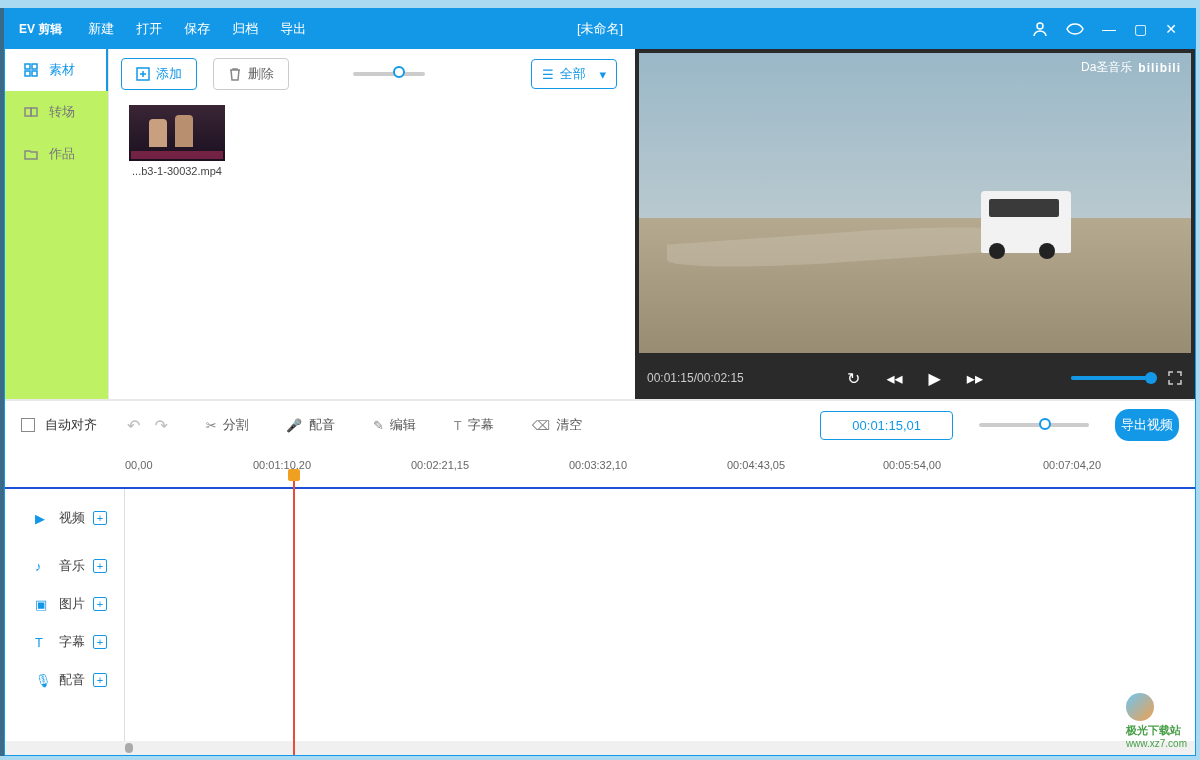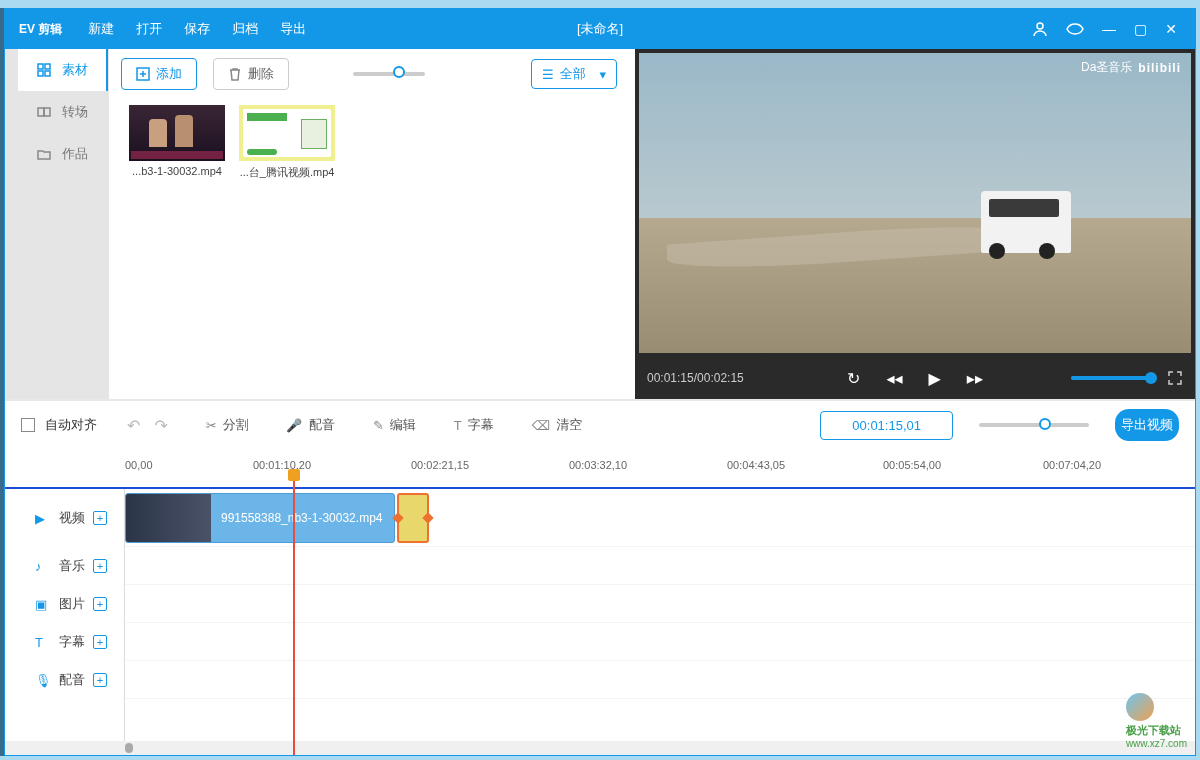--- a/index.html
+++ b/index.html
@@ -10,21 +10,21 @@
 .titlebar { height: 40px; background: #1398e8; display: flex; align-items: center; color: #fff; font-size: 14px; }
 .titlebar .logo { padding: 0 14px; font-weight: bold; font-size: 12px; }
 .titlebar .menu { display: flex; gap: 22px; padding-left: 12px; }
 .titlebar .menu span { cursor: pointer; font-size: 13px; }
 .titlebar .proj-title { position: absolute; left: 50%; transform: translateX(-50%); font-size: 13px; }
 .titlebar .win-controls { margin-left: auto; display: flex; align-items: center; gap: 18px; padding-right: 18px; }
 .titlebar .win-controls span { cursor: pointer; font-size: 14px; }
 
 
 .upper { display: flex; height: 350px; }
-.sidebar { width: 104px; background: #e5e5e5; border-right: 1px solid #e6e6e6; padding-left: 13px; }
+.sidebar { width: 104px; background: #bef264; border-right: 1px solid #e6e6e6; }
 .sidebar .tab { height: 42px; display: flex; align-items: center; gap: 10px; padding-left: 18px; color: #777; cursor: pointer; font-size: 13px; }
 .sidebar .tab.active { color: #1398e8; border-right: 2px solid #1398e8; background: #fff; }
 .sidebar .tab .ic { width: 16px; height: 16px; display: flex; align-items: center; justify-content: center; }
 
 .media-zone { flex: 1; display: flex; flex-direction: column; background: #fff; position: relative; }
 .media-toolbar { height: 50px; display: flex; align-items: center; gap: 16px; padding: 0 12px; }
 .btn { height: 32px; padding: 0 14px; border: 1px solid #1398e8; color: #1398e8; background: #fff; border-radius: 4px; display: inline-flex; align-items: center; gap: 6px; cursor: pointer; font-size: 13px; }
 .btn.gray { border-color: #ccc; color: #666; }
 .slider-track { position: absolute; right: 210px; width: 72px; height: 4px; background: #ccc; border-radius: 2px; }
 .slider-knob { width: 12px; height: 12px; border: 2px solid #1398e8; background: #fff; border-radius: 50%; position: relative; top: -6px; left: 40px; }
@@ -202,29 +202,20 @@
       <div class="media-grid">
         <div class="clip">
           <div class="thumb">
             <div style="position:absolute;inset:0;background:linear-gradient(#3a2535,#1a1020);"></div>
             <div style="position:absolute;left:20px;top:14px;width:18px;height:28px;background:#c8a080;border-radius:4px 4px 0 0;"></div>
             <div style="position:absolute;left:46px;top:10px;width:18px;height:32px;background:#b89070;border-radius:4px 4px 0 0;"></div>
             <div style="position:absolute;bottom:2px;left:2px;right:2px;height:8px;background:rgba(200,50,100,0.5);"></div>
           </div>
           <div class="name">...b3-1-30032.mp4</div>
         </div>
-        <div class="clip">
-          <div class="thumb" style="background:#f0f090;">
-            <div style="position:absolute;inset:4px;background:#fff;border-radius:2px;"></div>
-            <div style="position:absolute;left:8px;top:8px;width:40px;height:8px;background:#4ab050;"></div>
-            <div style="position:absolute;right:8px;top:14px;width:26px;height:30px;background:#e8f0e0;border:1px solid #6ab060;"></div>
-            <div style="position:absolute;left:8px;bottom:6px;width:30px;height:6px;background:#4ab050;border-radius:3px;"></div>
-          </div>
-          <div class="name">...台_腾讯视频.mp4</div>
-        </div>
       </div>
     </div>
 
     <div class="preview">
       <div class="video">
         <div class="sky"></div>
         <div class="road"></div>
         <div class="van"></div>
         <div class="watermark">
           <span>Da圣音乐</span>
@@ -324,33 +315,20 @@
             <span class="ic">T</span>
             <span>字幕</span>
             <span class="plus">+</span>
           </div>
         <div class="track-row">
             <span class="ic">🎙</span>
             <span>配音</span>
             <span class="plus">+</span>
           </div>
       </div>
-      <div class="track-content">
-        <div class="t-row tall">
-          <div class="vclip" style="left:0;width:270px;">
-            <div class="th"></div>
-            <div class="nm">991558388_nb3-1-30032.mp4</div>
-          </div>
-          <div class="vclip2" style="left:272px;"></div>
-        </div>
-        <div class="t-row"></div>
-        <div class="t-row"></div>
-        <div class="t-row"></div>
-        <div class="t-row"></div>
-      </div>
     </div>
     <div class="hscroll">
         <div class="th"></div>
       </div>
   </div>
 
   <div class="watermark-site">
     <div class="cir"></div>
     <div class="t1">极光下载站</div>
     <div class="t2">www.xz7.com</div>

